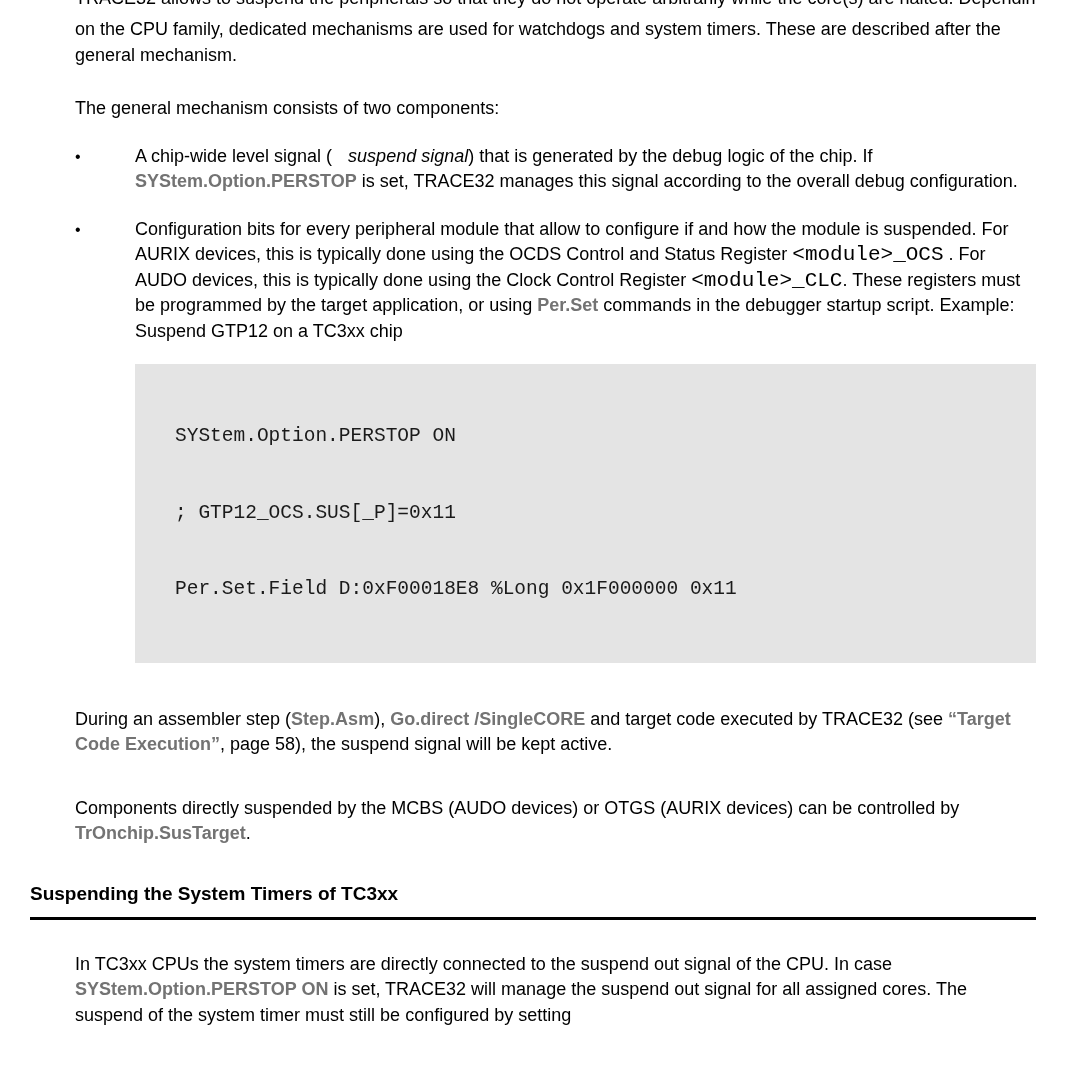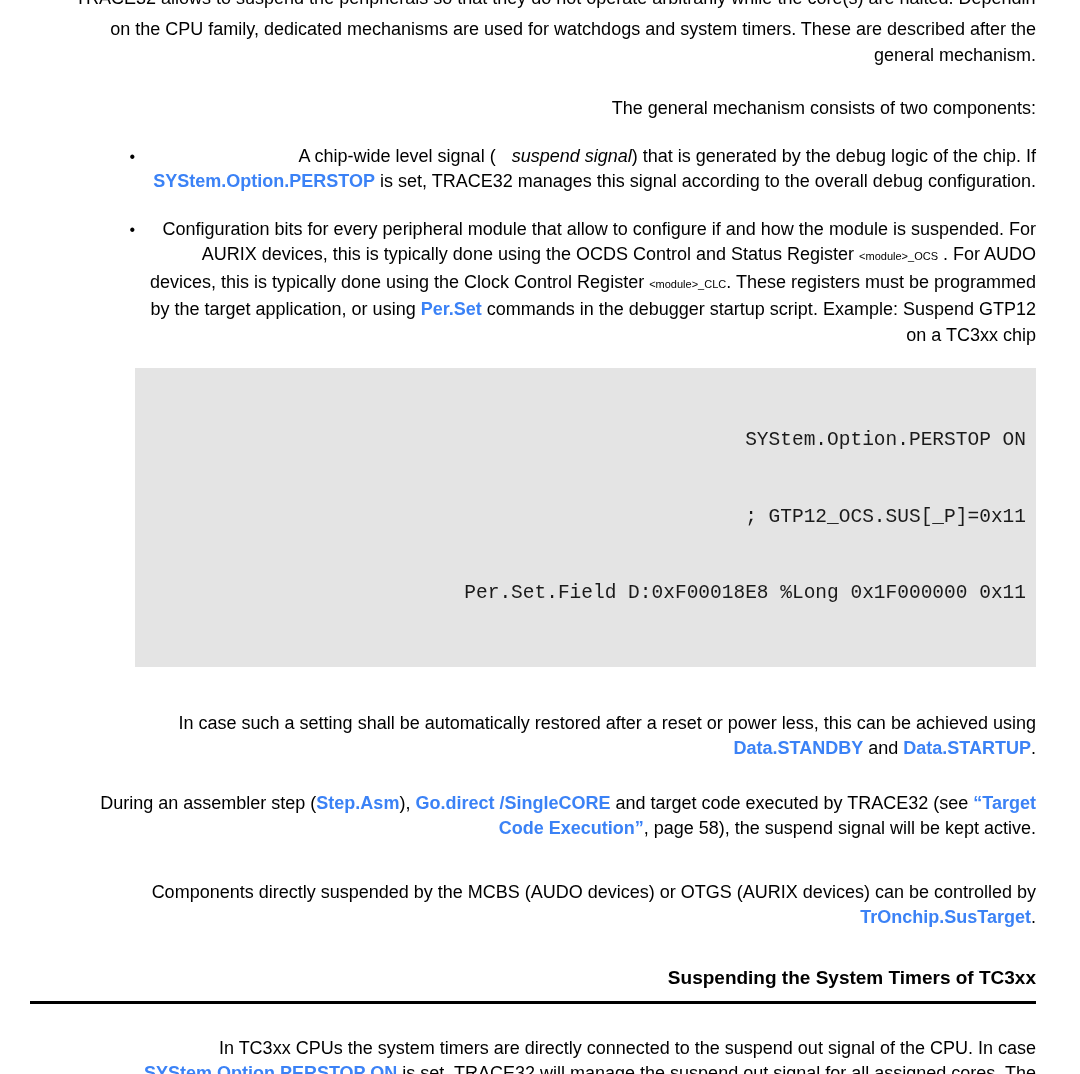--- a/index.html
+++ b/index.html
@@ -6,21 +6,20 @@
   .page{
     position:relative;
     width:1080px;
     height:1074px;
     background:#ffffff;
     overflow:hidden;
     font-family:"Liberation Sans", sans-serif;
     font-size:18px;
     line-height:25.5px;
     color:#000000;
-    text-align:right;
   }
   .clip-strip{
     height:10px;
     overflow:hidden;
     margin:0 44px 7px 75px;
   }
   .clip-inner{
     display:block;
     margin-top:-14px;
     white-space:nowrap;
@@ -32,27 +31,27 @@
     display:flex;
     margin:0 0 22px 0;
   }
   .bullet .marker{
     flex:0 0 60px;
     font-size:16px;
   }
   .bullet .btext{flex:1;}
   .it{font-style:italic;margin-left:16px;}
   .lnk{
-    color:#3b82f6;
+    color:#737373;
     font-weight:bold;
     cursor:pointer;
   }
   .ic{
-    font-family:Liberation Sans, sans-serif;
-    font-size:11px;
+    font-family:Liberation Mono, monospace;
+    font-size:21px;
   }
   .codeblock{
     background:#e4e4e4;
     margin:4px 0 44px 60px;
     padding:9px 10px 9px 40px;
     font-family:"Liberation Mono", monospace;
     font-size:19.5px;
     line-height:25.5px;
     white-space:pre;
     color:#1a1a1a;
@@ -91,21 +90,20 @@
       <span class="marker">•</span>
       <div class="btext"><span>Configuration bits for every peripheral module that allow to configure if and how the module is suspended. For AURIX devices, this is typically done using the OCDS Control and Status Register </span><span class="ic">&lt;module&gt;_OCS</span><span> . For AUDO devices, this is typically done using the Clock Control Register </span><span class="ic">&lt;module&gt;_CLC</span><span>. These registers must be programmed by the target application, or using </span><span class="lnk">Per.Set</span><span> commands in the debugger startup script. Example: Suspend GTP12 on a TC3xx chip</span></div>
     </div>
 
     <div class="codeblock">
       <div>SYStem.Option.PERSTOP ON</div>
       <div>; GTP12_OCS.SUS[_P]=0x11</div>
       <div>Per.Set.Field D:0xF00018E8 %Long 0x1F000000 0x11</div>
     </div>
 
-    <p class="body" style="margin-bottom:29px;"><span>In case such a setting shall be automatically restored after a reset or power less, this can be achieved using </span><span class="lnk">Data.STANDBY</span><span> and </span><span class="lnk">Data.STARTUP</span><span>.</span></p>
 
     <p class="body" style="margin-bottom:38px;"><span>During an assembler step (</span><span class="lnk">Step.Asm</span><span>), </span><span class="lnk">Go.direct /SingleCORE</span><span> and target code executed by TRACE32 (see </span><span class="lnk">“Target Code Execution”</span><span>, page 58), the suspend signal will be kept active.</span></p>
 
     <p class="body" style="margin-bottom:34px;"><span>Components directly suspended by the MCBS (AUDO devices) or OTGS (AURIX devices) can be controlled by </span><span class="lnk">TrOnchip.SusTarget</span><span>.</span></p>
 
   </div>
 
   <h2 class="heading">Suspending the System Timers of TC3xx</h2>
 
   <div class="content">

